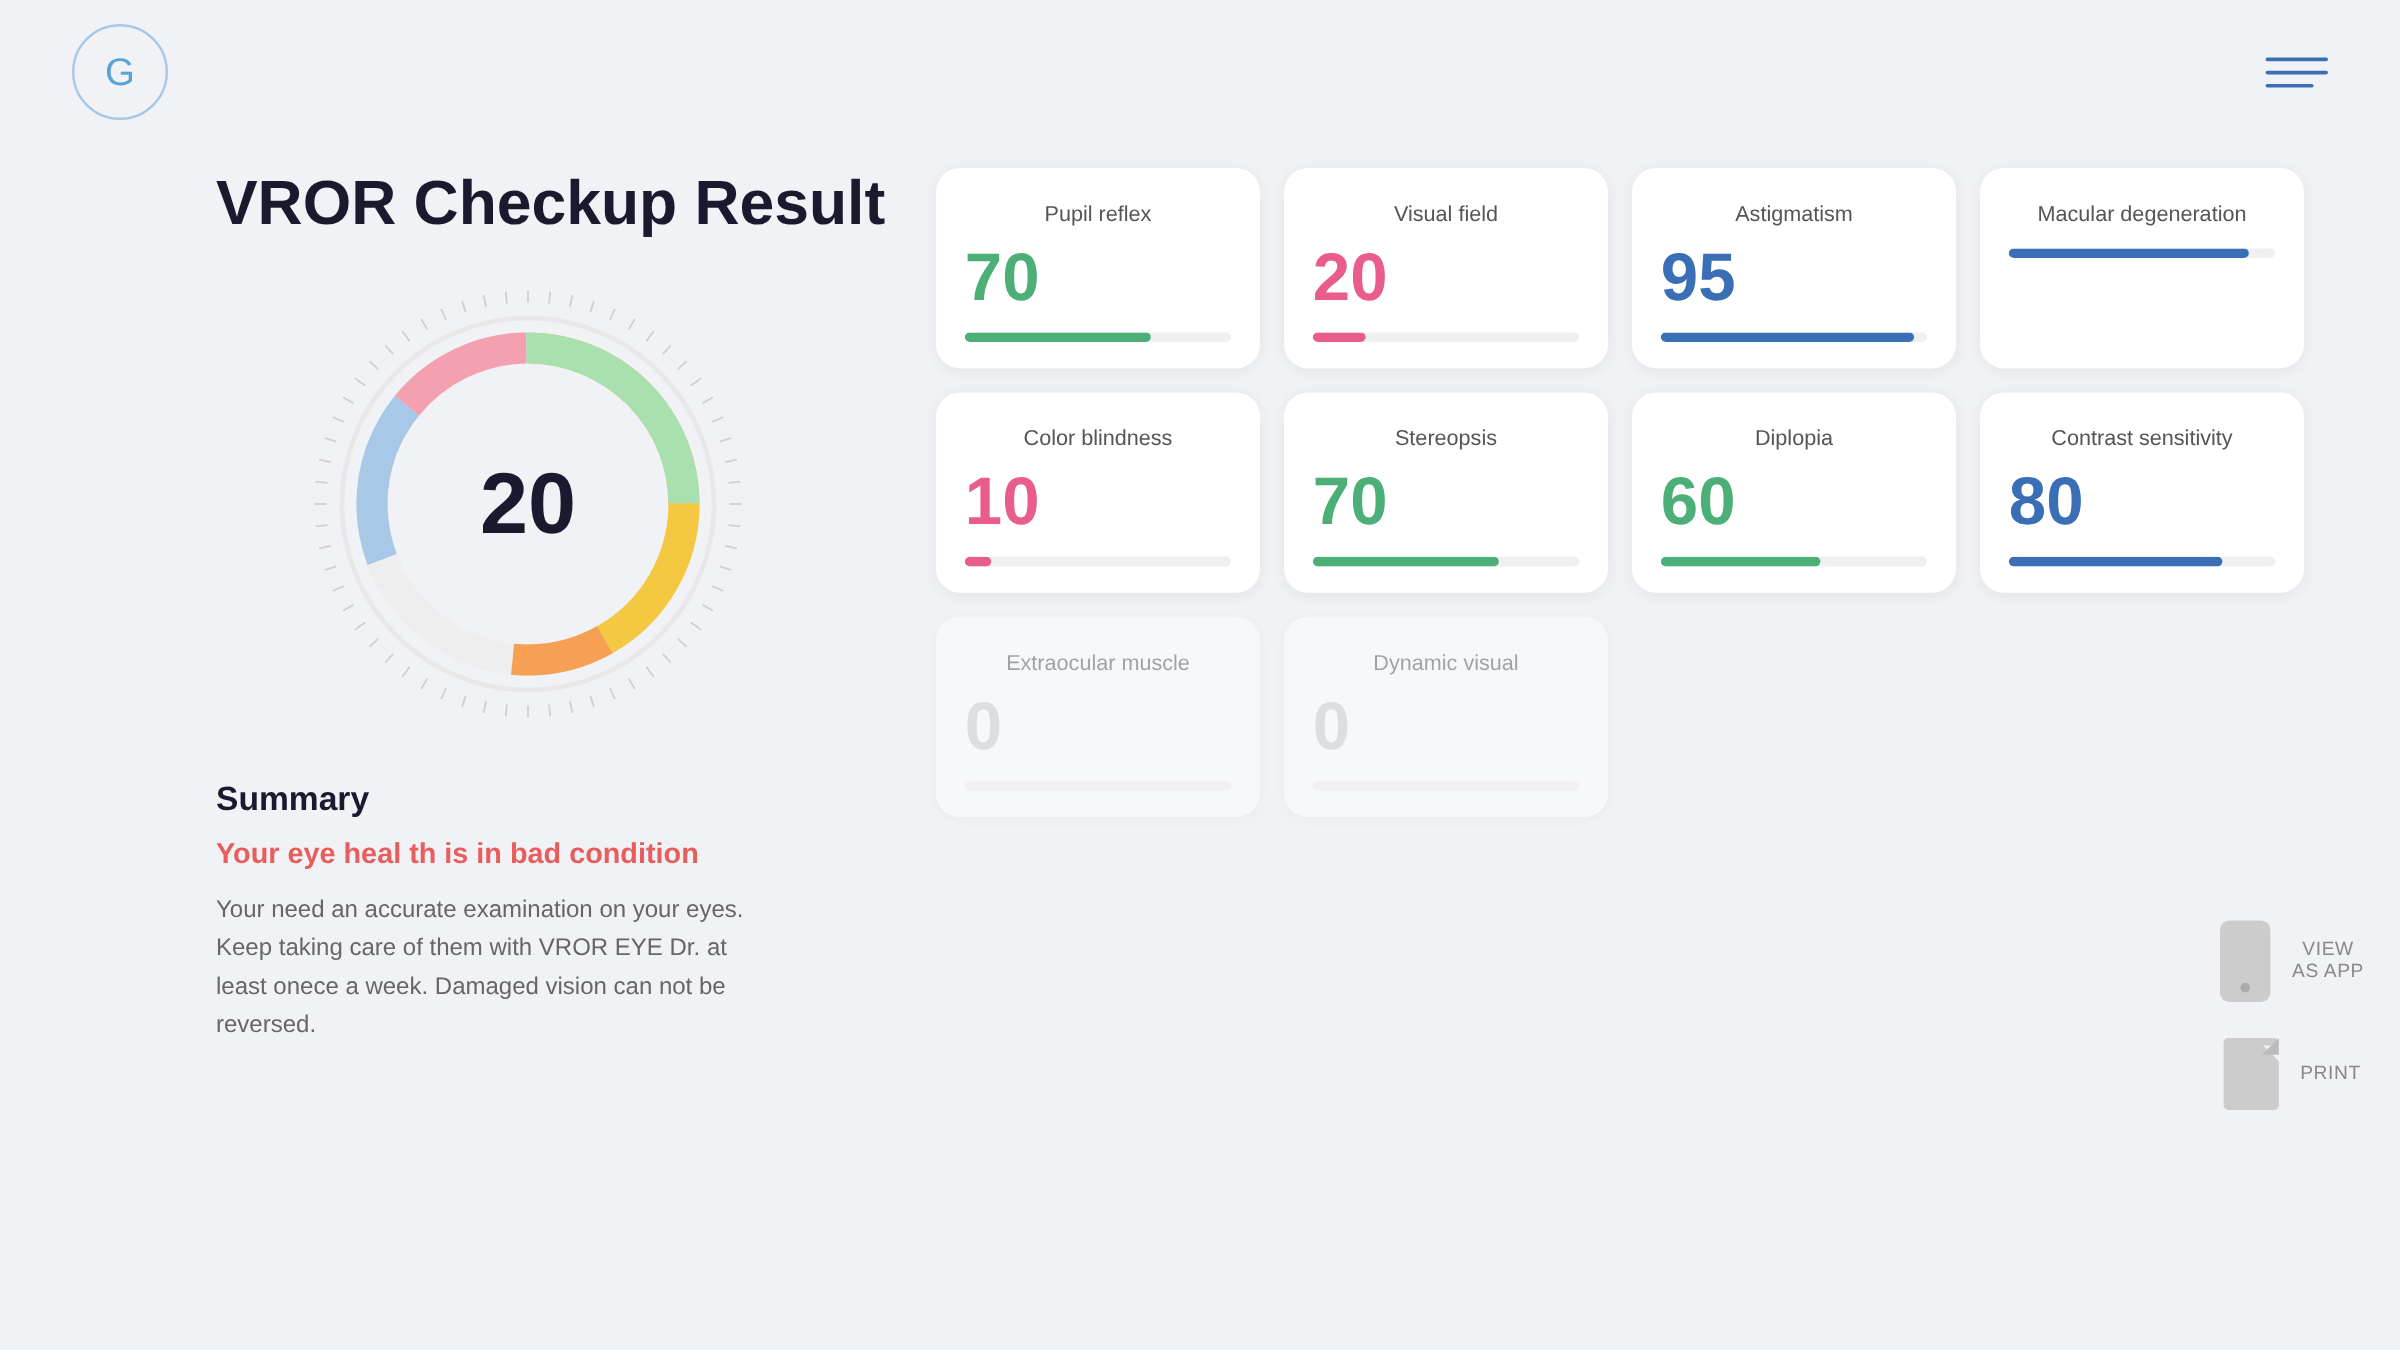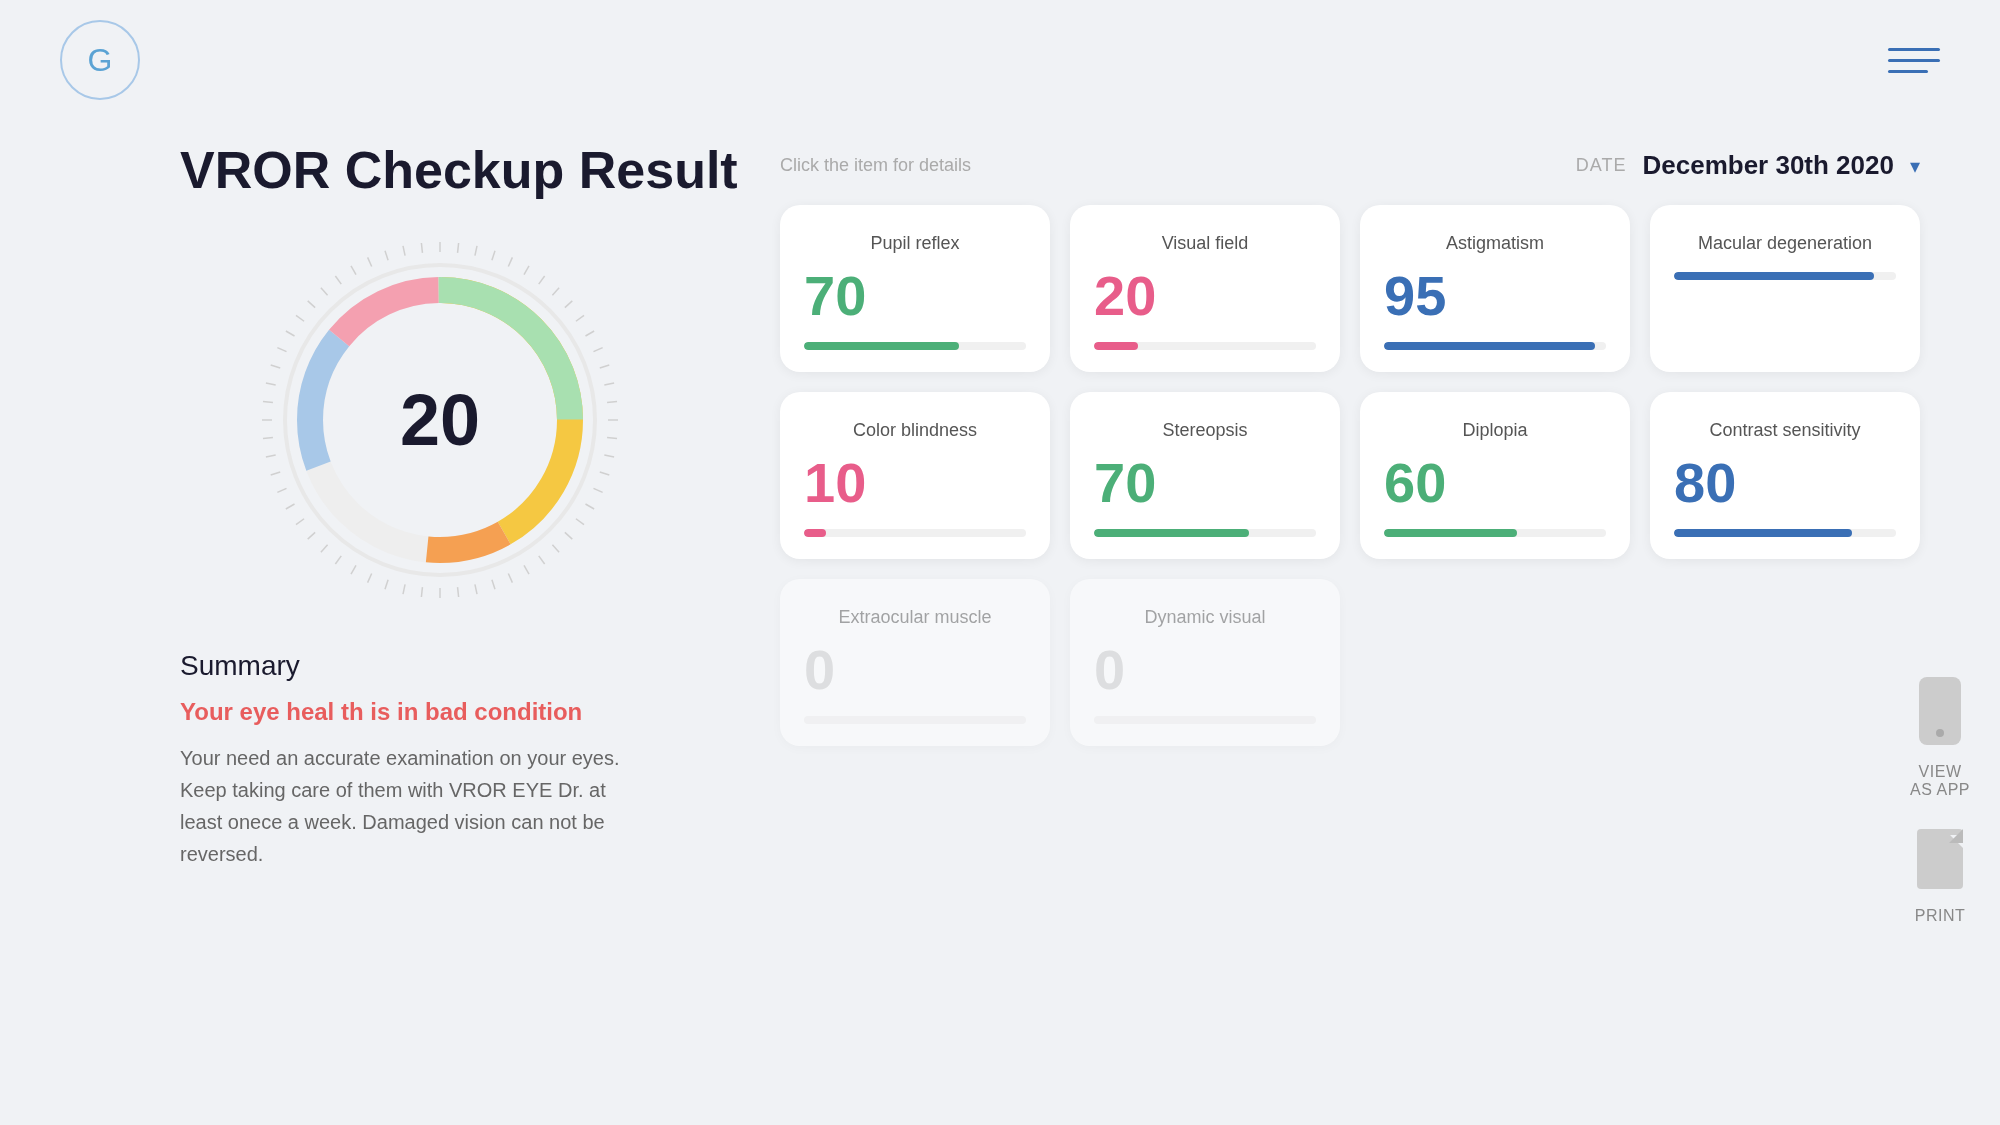--- a/index.html
+++ b/index.html
@@ -92,21 +92,21 @@
       top: 50%; left: 50%;
       transform: translate(-50%, -50%);
       font-size: 72px;
       font-weight: 700;
       color: #1a1a2e;
     }
 
     
     .summary-title {
       font-size: 28px;
-      font-weight: 400;
+      font-weight: 700;
       color: #1a1a2e;
       margin-bottom: 16px;
     }
 
     .summary-condition {
       font-size: 24px;
       color: #555;
       margin-bottom: 16px;
     }
 
@@ -232,21 +232,21 @@
       right: 30px;
       bottom: 200px;
       display: flex;
       flex-direction: column;
       align-items: center;
       gap: 30px;
     }
 
     .side-action {
       display: flex;
-      flex-direction: column;
+      flex-direction: row;
       align-items: center;
       gap: 18px;
       cursor: pointer;
     }
 
     .side-action-icon {
       width: 50px;
       height: 65px;
       background: #ddd;
       border-radius: 6px;
@@ -412,28 +412,20 @@
     <div>
       <h2 class="summary-title">Summary</h2>
       <p class="summary-condition">
         <span>Your eye heal th is in </span><span style="color:#e85d5d; font-weight:600;">bad condition</span>
       </p>
       <p class="summary-text">Your need an accurate examination on your eyes. Keep taking care of them with VROR EYE Dr. at least onece a week. Damaged vision can not be reversed.</p>
     </div>
   </div>
 
   <div class="right-panel">
-    <div class="right-header">
-      <span class="click-hint">Click the item for details</span>
-      <div class="date-selector">
-        <span class="date-label">DATE</span>
-        <span class="date-value">December 30th 2020</span>
-        <span class="date-arrow">▾</span>
-      </div>
-    </div>
 
     <div class="cards-grid" id="cards-grid">
     <div class="card">
       <div class="card-title">Pupil reflex</div>
       <div class="card-value green">70</div>
       <div class="card-bar-container">
         <div class="card-bar bar-green" style="width:70%"></div>
       </div>
     </div>
         <div class="card">

